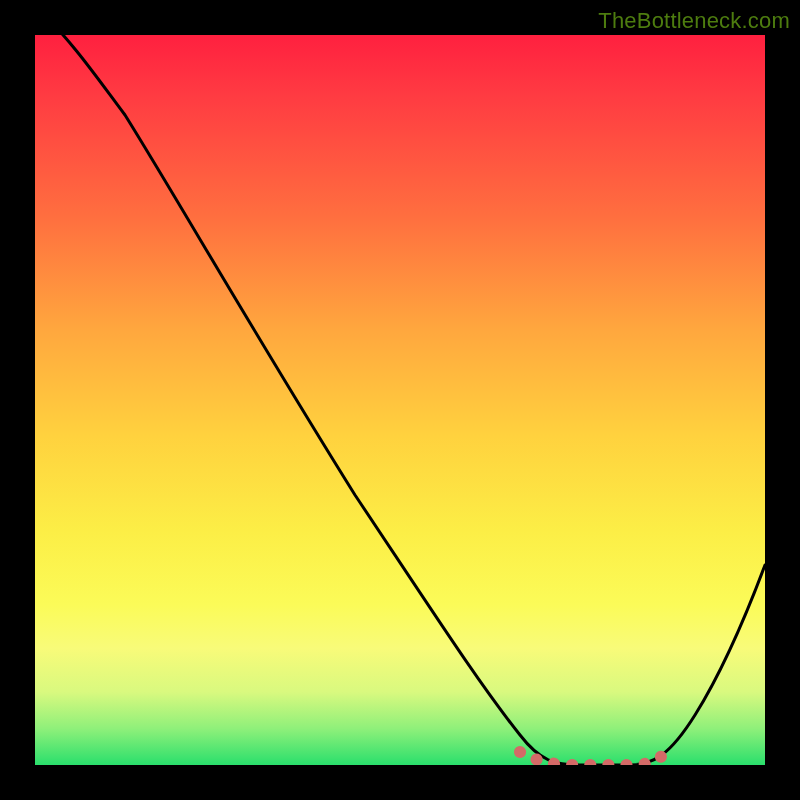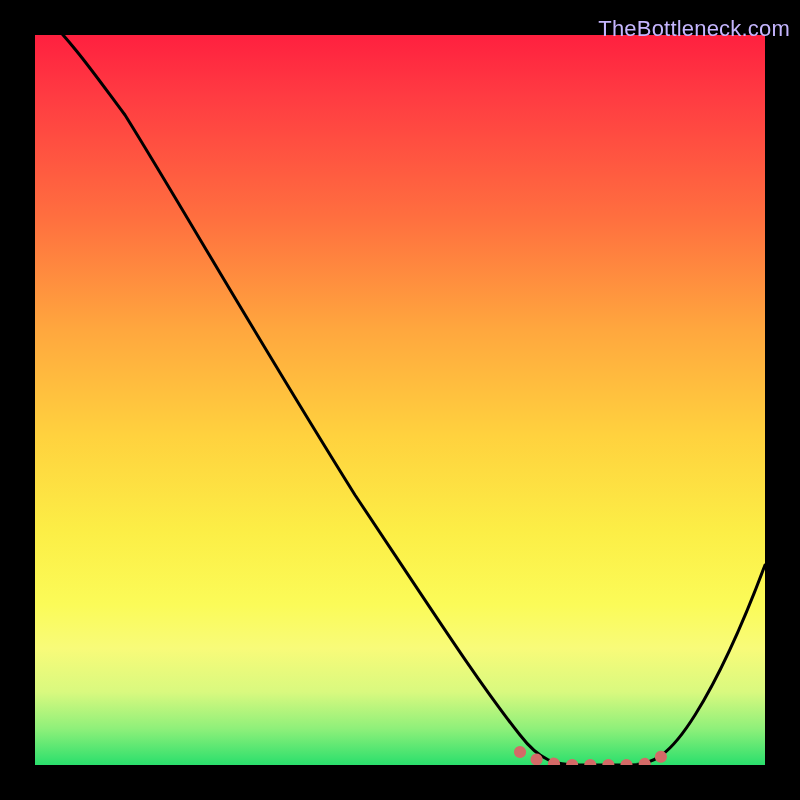--- a/index.html
+++ b/index.html
@@ -12,23 +12,23 @@
     font-family: Arial, Helvetica, sans-serif;
   }
   .frame {
     position: relative;
     width: 800px;
     height: 800px;
     background: #000;
   }
   .watermark {
     position: absolute;
-    top: 16px;
+    top: 8px;
     right: 10px;
-    color: #c4b5fd;
+    color: #4d7c0f;
     font-size: 22px;
     font-weight: 500;
     letter-spacing: 0.2px;
     z-index: 5;
   }
   .plot-area {
     position: absolute;
     left: 35px;
     top: 35px;
     width: 730px;

